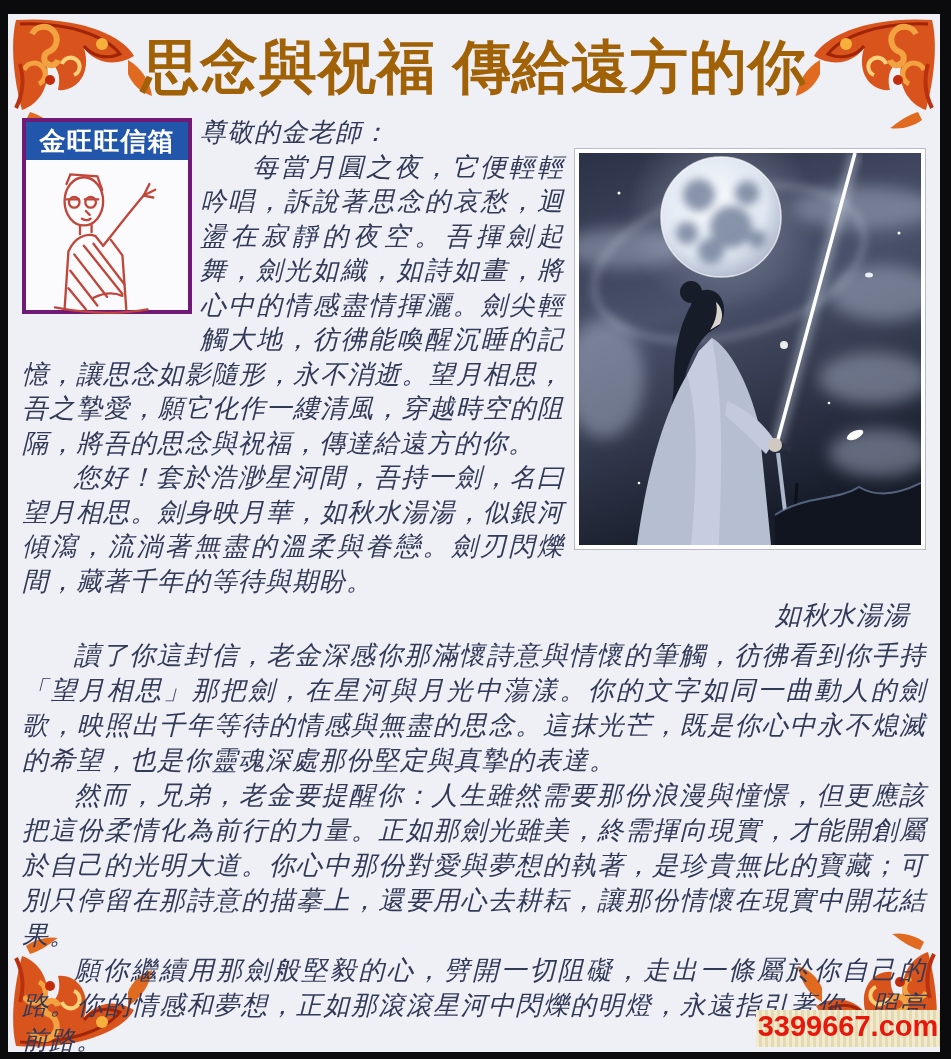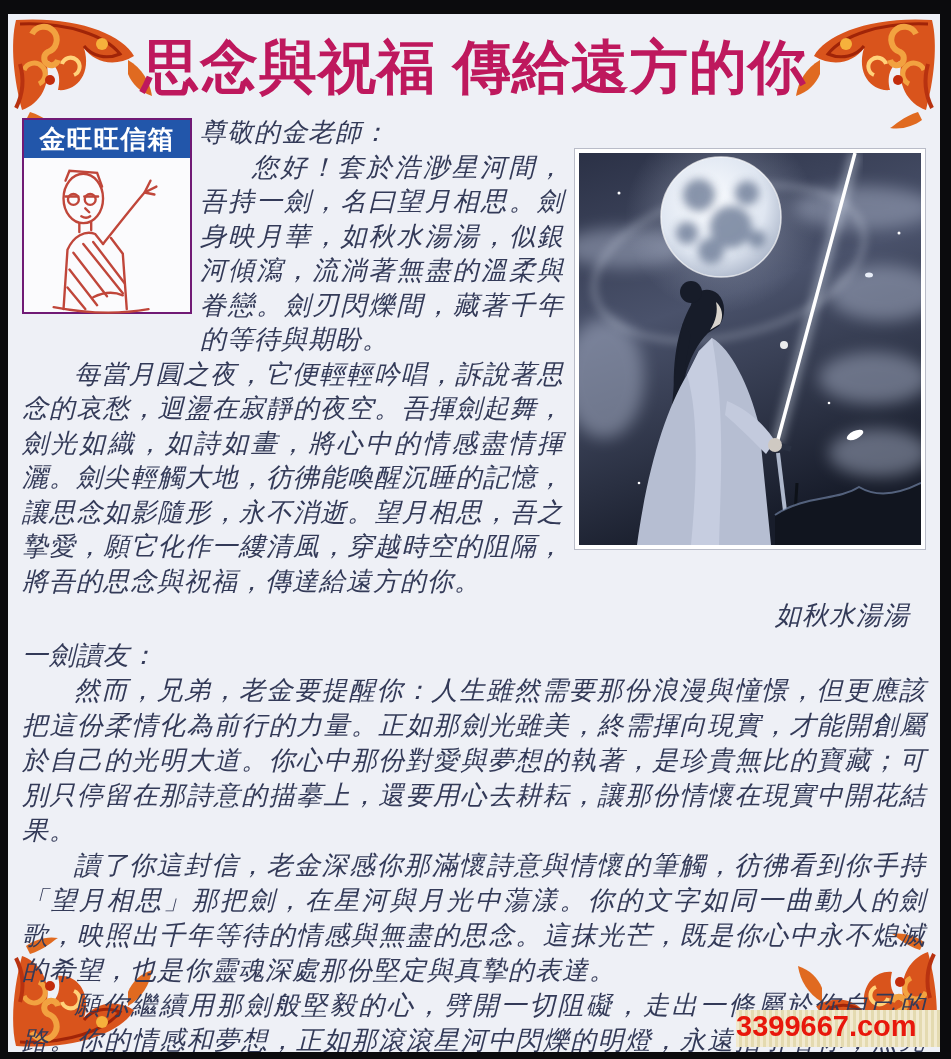--- a/index.html
+++ b/index.html
@@ -14,57 +14,57 @@
   
   .corner{position:absolute;width:148px;height:114px;z-index:0;pointer-events:none;}
   .corner svg{width:100%;height:100%;}
   .tl{left:2px;top:2px;}
   .tr{right:2px;top:2px;transform:scaleX(-1);}
   .bl{left:2px;bottom:2px;transform:scaleY(-1);}
   .br{right:0px;bottom:6px;transform:scale(-1,-1);}
   
   .title{
     position:relative;z-index:1;margin:10px 0 0 0;text-align:center;
-    color:#be185d;font-size:58px;line-height:86px;font-weight:bold;
+    color:#a16207;font-size:58px;line-height:86px;font-weight:bold;
     font-family:"Liberation Sans","DejaVu Sans",sans-serif;letter-spacing:1px;
     white-space:nowrap;
   }
   .content{
     position:relative;z-index:1;padding:6px 14px 0 14px;
     color:#333a58;font-size:26px;line-height:34.5px;text-align:justify;
     letter-spacing:1px;
   }
   .content p{margin:0;font-style:italic;}
   p.indent{text-indent:2em;}
   
   .logo-box{
     float:left;width:170px;height:196px;margin:2px 8px 28px 0;
-    border:2px solid #701a75;background:#fbfbfd;box-sizing:border-box;
+    border:4px solid #701a75;background:#fbfbfd;box-sizing:border-box;
   }
   .logo-banner{
     height:38px;line-height:38px;background:#2256aa;color:#ffffff;
     text-align:center;font-size:26px;font-weight:bold;letter-spacing:1px;
     font-family:"Liberation Sans","DejaVu Sans",sans-serif;
   }
   .logo-art{height:156px;}
   .logo-art svg{width:100%;height:100%;}
   
   .photo{
     float:right;width:352px;height:402px;margin:32px 0 8px 10px;
     background:#ffffff;border:1px solid #b9bcc8;padding:4px;box-sizing:border-box;
   }
   .photo svg{width:342px;height:392px;display:block;}
   .letter-sig{clear:right;text-align:right;padding-right:16px;}
   .reply{margin-top:4px;}
   .reply p{line-height:35px;}
   .watermark{
-    position:absolute;right:0;bottom:5px;width:204px;height:37px;z-index:5;
+    position:absolute;right:0;bottom:5px;width:184px;height:37px;z-index:5;
     background:#ece3bd;
     background-image:repeating-linear-gradient(90deg,#f2ead0 0 3px,#e4dab0 3px 6px);
-    color:#e8170b;line-height:37px;
+    color:#e8170b;text-align:center;line-height:37px;
     font:bold 29px "Liberation Sans","DejaVu Sans",sans-serif;
   }
 </style>
 </head>
 <body>
 
 <svg width="0" height="0" style="position:absolute">
   <defs>
     <g id="flourish">
       <path d="M6,4 C66,0 112,18 124,40 C104,52 84,46 74,32 C82,58 66,76 48,74 C52,58 46,48 36,44 C42,68 30,88 12,94 C4,64 0,28 6,4 Z" fill="#d9541c"></path>
@@ -203,29 +203,28 @@
             <circle cx="40" cy="40" r="1.5"></circle>
             <circle cx="320" cy="80" r="1.5"></circle>
             <circle cx="250" cy="250" r="1.3"></circle>
             <circle cx="60" cy="330" r="1.3"></circle>
           </g>
       </svg>
     </figure>
 
     <section class="letter">
       <p class="salutation">尊敬的金老師：</p>
+      <p class="indent">每當月圓之夜，它便輕輕吟唱，訴說著思念的哀愁，迴盪在寂靜的夜空。吾揮劍起舞，劍光如織，如詩如畫，將心中的情感盡情揮灑。劍尖輕觸大地，彷彿能喚醒沉睡的記憶，讓思念如影隨形，永不消逝。望月相思，吾之摯愛，願它化作一縷清風，穿越時空的阻隔，將吾的思念與祝福，傳達給遠方的你。</p>
       <p class="indent">您好！套於浩渺星河間，吾持一劍，名曰望月相思。劍身映月華，如秋水湯湯，似銀河傾瀉，流淌著無盡的溫柔與眷戀。劍刃閃爍間，藏著千年的等待與期盼。</p>
-      <p class="indent">每當月圓之夜，它便輕輕吟唱，訴說著思念的哀愁，迴盪在寂靜的夜空。吾揮劍起舞，劍光如織，如詩如畫，將心中的情感盡情揮灑。劍尖輕觸大地，彷彿能喚醒沉睡的記憶，讓思念如影隨形，永不消逝。望月相思，吾之摯愛，願它化作一縷清風，穿越時空的阻隔，將吾的思念與祝福，傳達給遠方的你。</p>
       <p class="letter-sig">如秋水湯湯</p>
     </section>
 
     <section class="reply">
-      <p>一劍讀友：</p>
+      <p class="indent">讀了你這封信，老金深感你那滿懷詩意與情懷的筆觸，彷彿看到你手持「望月相思」那把劍，在星河與月光中蕩漾。你的文字如同一曲動人的劍歌，映照出千年等待的情感與無盡的思念。這抹光芒，既是你心中永不熄滅的希望，也是你靈魂深處那份堅定與真摯的表達。</p>
       <p class="indent">然而，兄弟，老金要提醒你：人生雖然需要那份浪漫與憧憬，但更應該把這份柔情化為前行的力量。正如那劍光雖美，終需揮向現實，才能開創屬於自己的光明大道。你心中那份對愛與夢想的執著，是珍貴無比的寶藏；可別只停留在那詩意的描摹上，還要用心去耕耘，讓那份情懷在現實中開花結果。</p>
-      <p class="indent">讀了你這封信，老金深感你那滿懷詩意與情懷的筆觸，彷彿看到你手持「望月相思」那把劍，在星河與月光中蕩漾。你的文字如同一曲動人的劍歌，映照出千年等待的情感與無盡的思念。這抹光芒，既是你心中永不熄滅的希望，也是你靈魂深處那份堅定與真摯的表達。</p>
       <p class="indent">願你繼續用那劍般堅毅的心，劈開一切阻礙，走出一條屬於你自己的路。你的情感和夢想，正如那滾滾星河中閃爍的明燈，永遠指引著你，照亮前路。</p>
 
     </section>
 
   </div>
 
   <div class="watermark">3399667.com</div>
 </div>
 
 </body></html>

